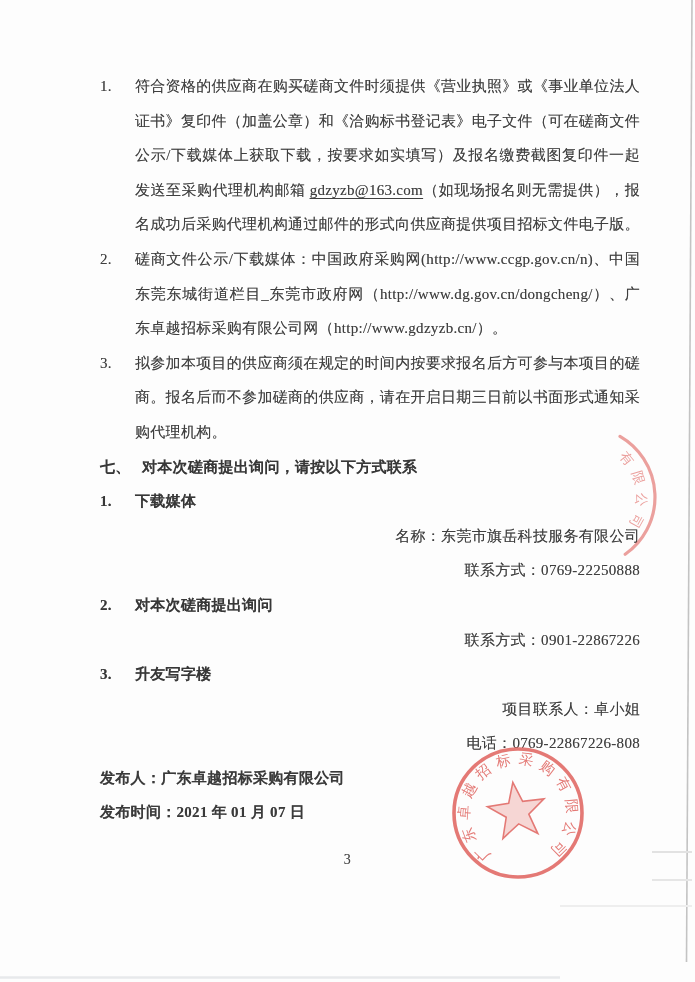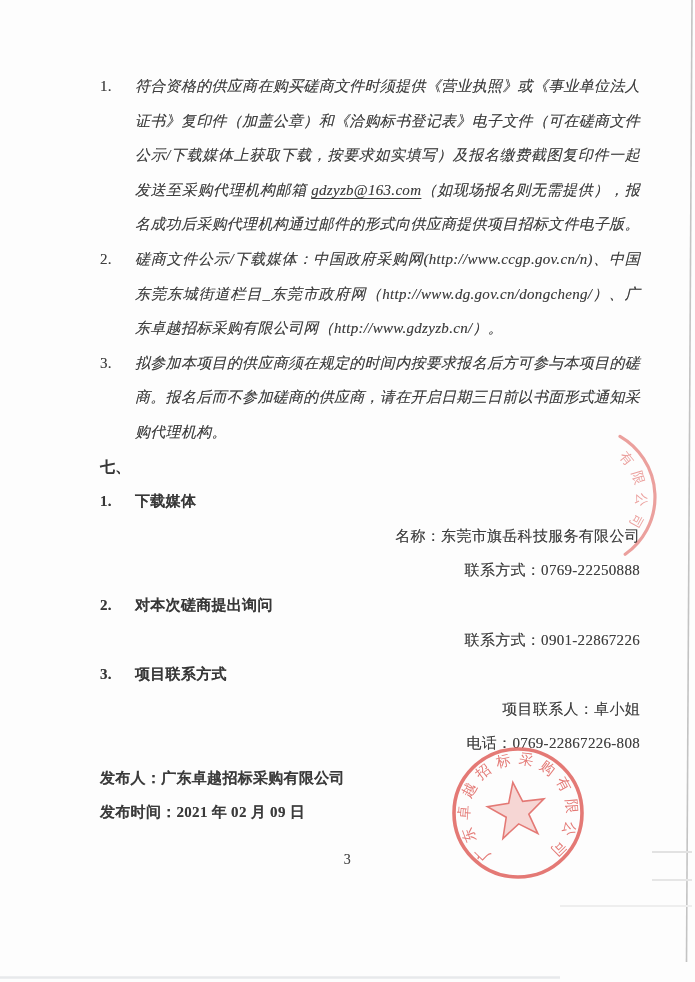--- a/index.html
+++ b/index.html
@@ -15,21 +15,21 @@
     position:relative;
     width:695px; height:982px;
     padding:69px 55px 0 100px;
     line-height:34.6px;
     font-size:15px;
     letter-spacing:0.3px;
     text-shadow:0 0 0.5px rgba(70,70,70,0.55);
   }
   .num-para { display:flex; }
   .num-para .num { flex:0 0 35px; }
-  .num-para .ptxt { flex:1; text-align:justify;font-style:italic; }
+  .num-para .ptxt { flex:1; text-align:justify; }
   .sec-head { display:flex; font-weight:bold; color:#373737; }
   .sec-head .num { flex:0 0 42px; }
   .sub-head { display:flex; font-weight:bold; color:#373737; }
   .sub-head .num { flex:0 0 35px; }
   .plain { text-align:right; }
   .u { text-decoration:underline; text-underline-offset:3px; }
   .footer-line { text-align:left; padding-right:45px; font-weight:600; color:#3a3a3a; }
   .pagenum {
     margin-left:-100px; margin-right:-55px;
     text-align:center; margin-top:13px; font-size:14px; color:#4a4a4a;
@@ -55,44 +55,45 @@
     <span class="ptxt">磋商文件公示/下载媒体：中国政府采购网(http://www.ccgp.gov.cn/n)、中国东莞东城街道栏目_东莞市政府网（http://www.dg.gov.cn/dongcheng/）、广东卓越招标采购有限公司网（http://www.gdzyzb.cn/）。</span>
   </div>
 
   <div class="num-para">
     <span class="num">3.</span>
     <span class="ptxt">拟参加本项目的供应商须在规定的时间内按要求报名后方可参与本项目的磋商。报名后而不参加磋商的供应商，请在开启日期三日前以书面形式通知采购代理机构。</span>
   </div>
 
   <div class="sec-head">
     <span class="num">七、</span>
+    <span>对本次磋商提出询问，请按以下方式联系</span>
   </div>
 
   <div class="sub-head">
     <span class="num">1.</span>
     <span>下载媒体</span>
   </div>
   <div class="plain">名称：东莞市旗岳科技服务有限公司</div>
   <div class="plain">联系方式：0769-22250888</div>
 
   <div class="sub-head">
     <span class="num">2.</span>
     <span>对本次磋商提出询问</span>
   </div>
   <div class="plain">联系方式：0901-22867226</div>
 
   <div class="sub-head">
     <span class="num">3.</span>
-    <span>项目联系方式</span>
+    <span>升友写字楼</span>
   </div>
   <div class="plain">项目联系人：卓小姐</div>
   <div class="plain">电话：0769-22867226-808</div>
 
   <div class="footer-line">发布人：广东卓越招标采购有限公司</div>
-  <div class="footer-line">发布时间：2021 年 02 月 09 日</div>
+  <div class="footer-line">发布时间：2021 年 01 月 07 日</div>
 
   <div class="pagenum">3</div>
 </div>
 
 <svg class="stamp-layer" width="695" height="982" viewBox="0 0 695 982">
 
   <line x1="692" y1="0" x2="686.5" y2="962" stroke="#c3c3c3" stroke-width="1.6"></line>
   <line x1="0" y1="977.5" x2="560" y2="977.5" stroke="#e7e9eb" stroke-width="2.5"></line>
   <line x1="652" y1="852" x2="692" y2="852" stroke="#e2e2e2" stroke-width="1.8"></line>
   <line x1="652" y1="880" x2="692" y2="880" stroke="#e6e6e6" stroke-width="1.8"></line>

